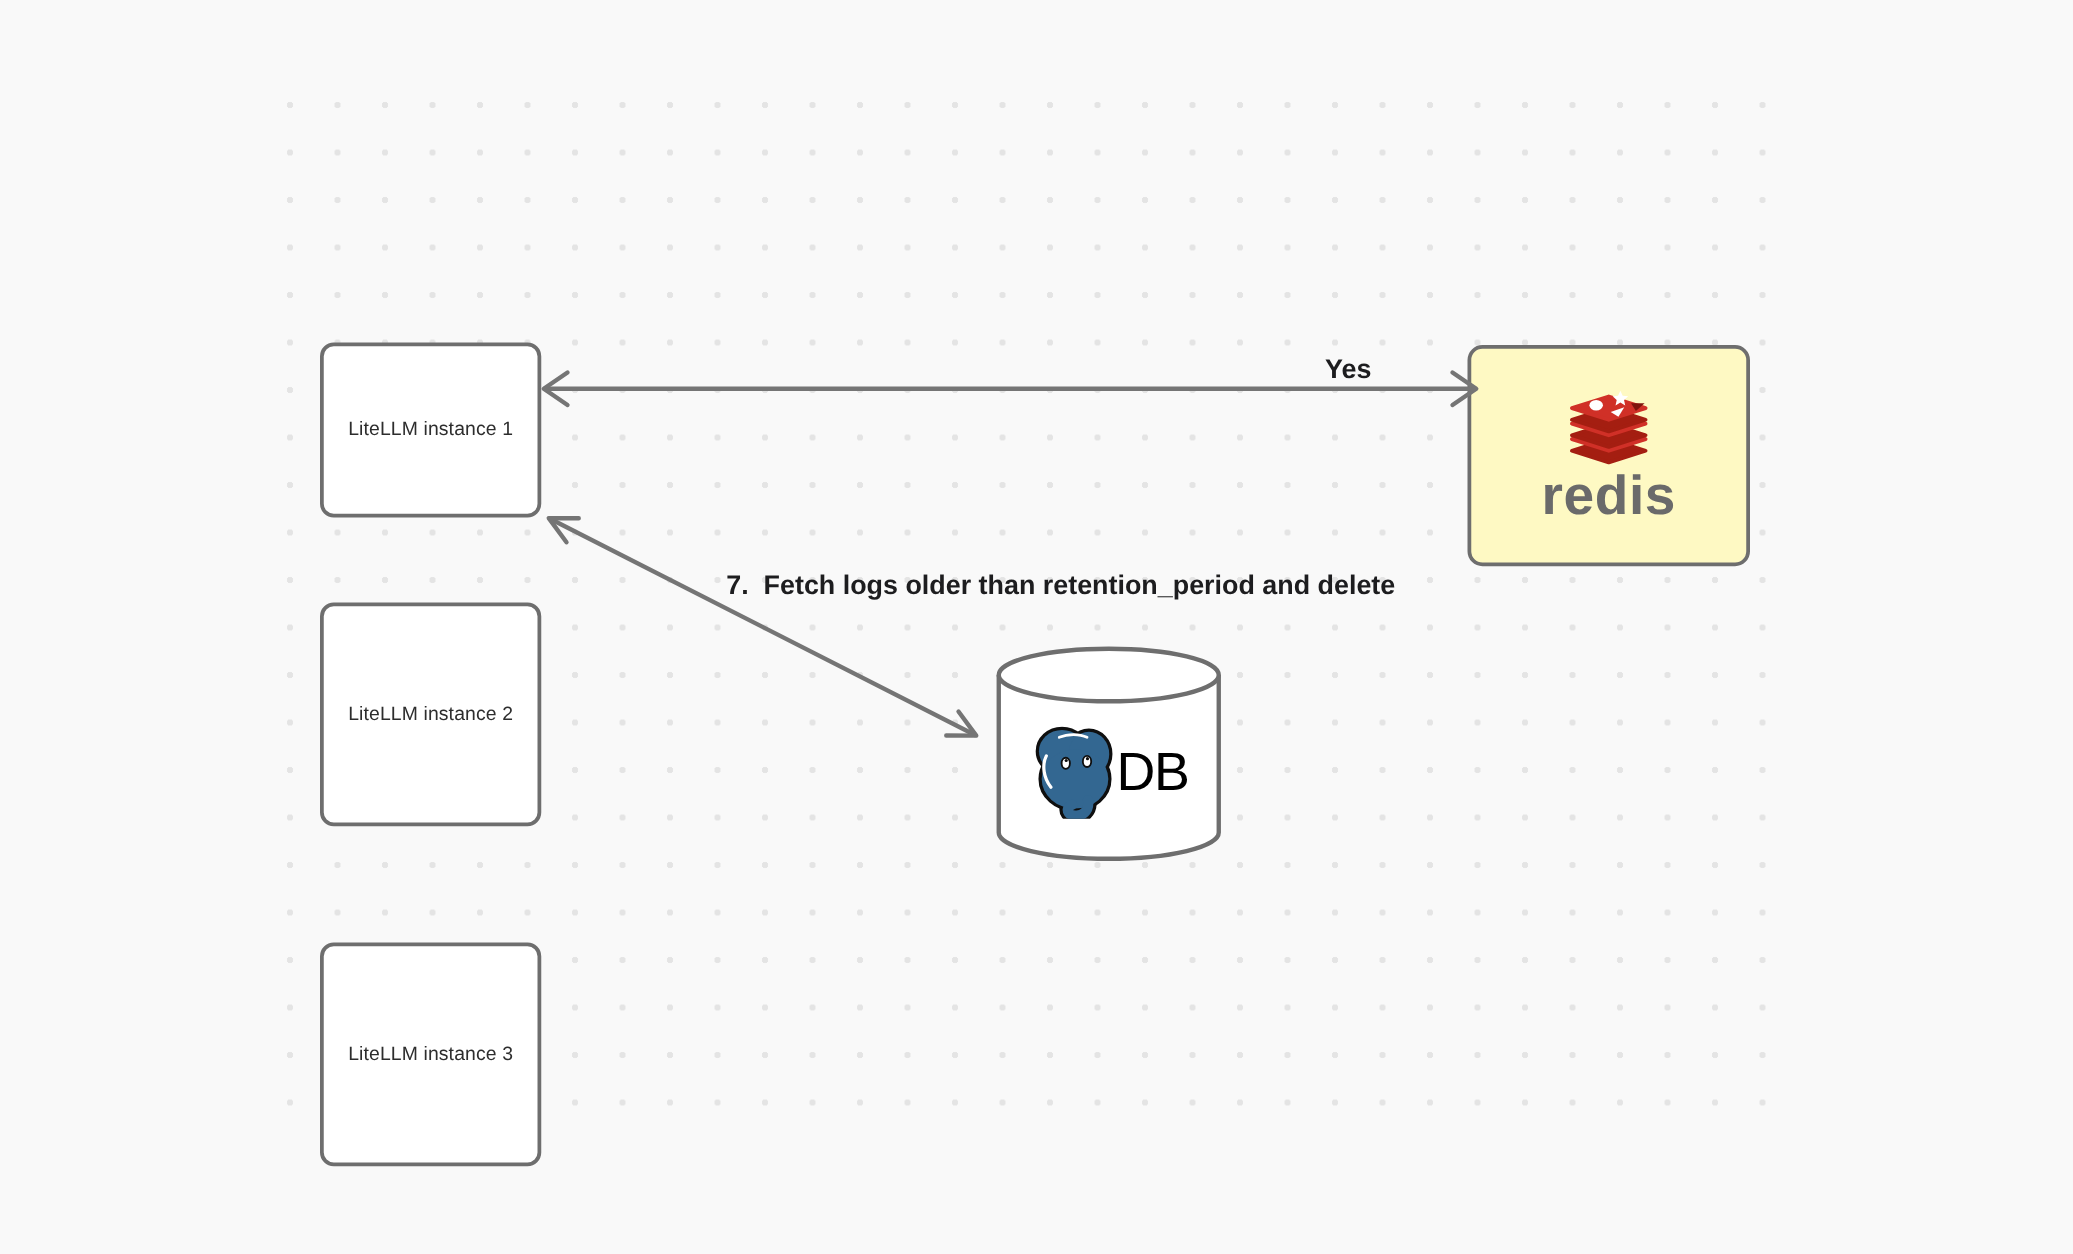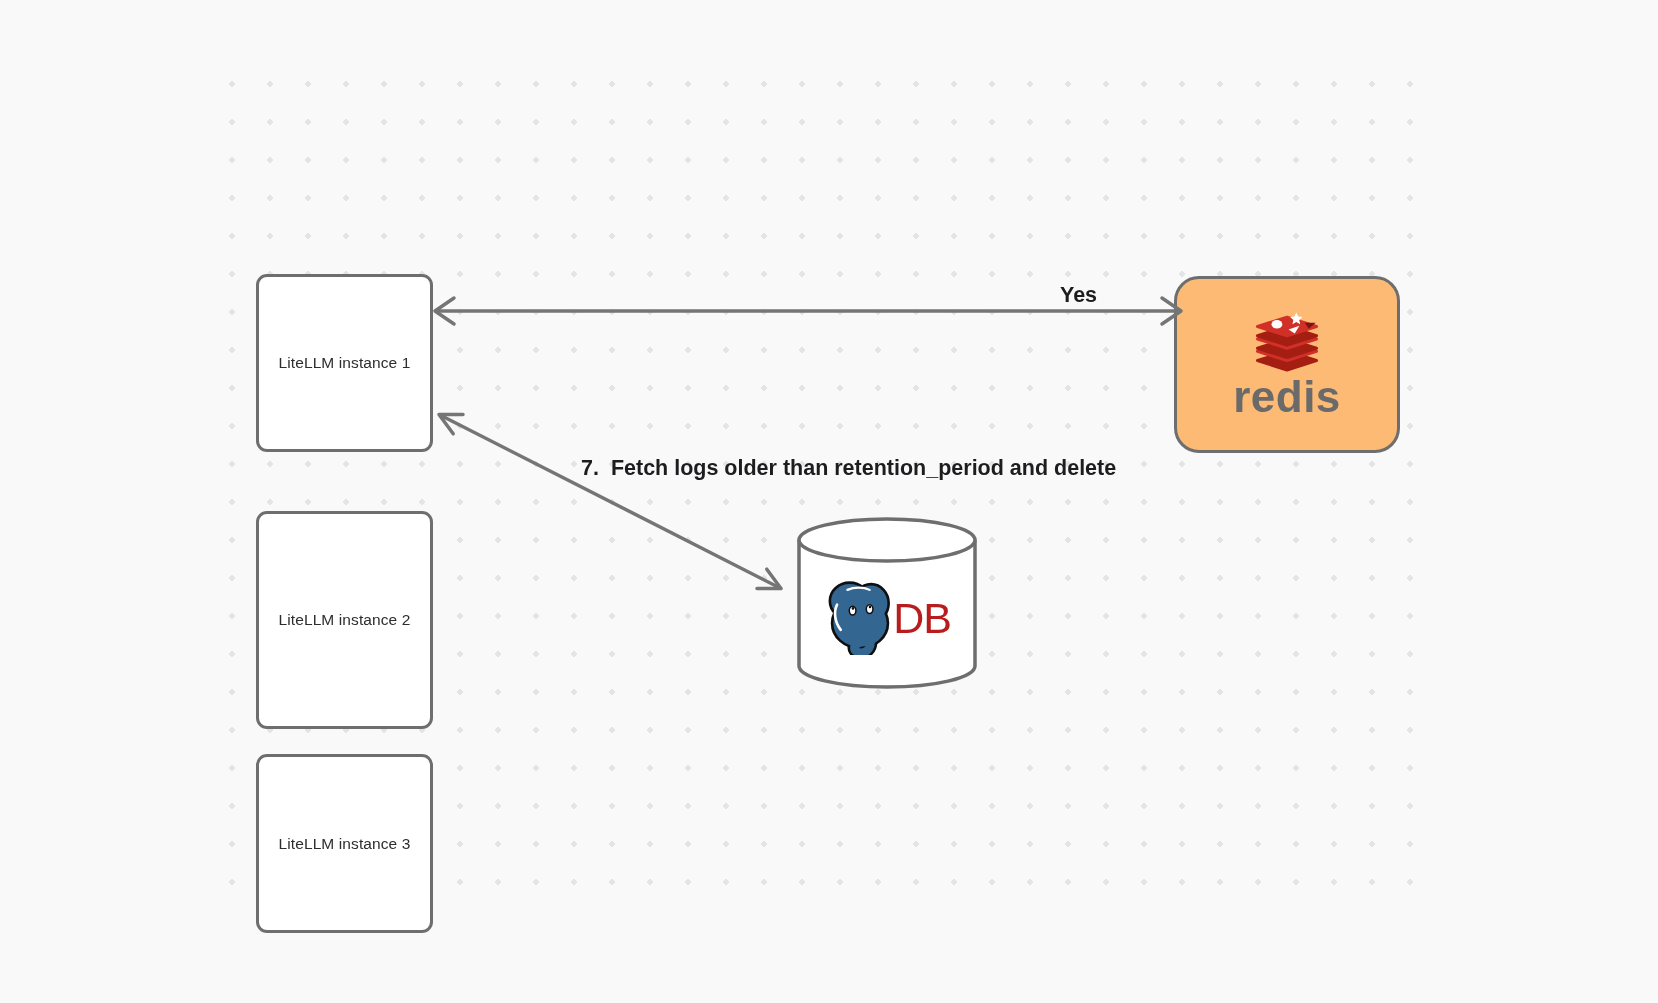--- a/index.html
+++ b/index.html
@@ -7,46 +7,46 @@
     position:relative;width:1658px;height:1003px;overflow:hidden;
     background:#f9f9f9;
     font-family:"Liberation Sans", sans-serif;
   }
   .dots{
     position:absolute;left:213px;top:65px;width:1217px;height:837px;
     background-image:radial-gradient(circle,#e4e4e4 2.7px,rgba(0,0,0,0) 2.8px);
     background-size:38px 38px;
   }
   .inst-box{
-    position:absolute;left:256px;width:177px;height:178px;
+    position:absolute;left:256px;width:177px;height:140px;
     background:#ffffff;border:3px solid #6e6e6e;border-radius:11px;
     box-sizing:border-box;display:flex;align-items:center;justify-content:center;
   }
   .inst-label{
     font-size:15.5px;color:#2d2d2d;letter-spacing:0.1px;
   }
   .redis-node{
     position:absolute;left:1174px;top:276px;width:226px;height:177px;
-    background:#fdba74;border:3px solid #6e6e6e;border-radius:25px;
+    background:#fef9c3;border:3px solid #6e6e6e;border-radius:12px;
     box-sizing:border-box;display:flex;flex-direction:column;
     align-items:center;justify-content:center;
   }
   .redis-word{
     font-size:44px;font-weight:700;color:#6a6a6a;line-height:1;
     margin-top:2px;letter-spacing:0.5px;
   }
   .db-node{
     position:absolute;left:796px;top:516px;width:182px;height:176px;
   }
   .db-content{
     position:absolute;left:0;right:0;top:62px;height:80px;
     display:flex;align-items:center;justify-content:center;
   }
   .db-label{
-    font-size:43px;color:#b91c1c;letter-spacing:-1px;line-height:1;
+    font-size:43px;color:#000000;letter-spacing:-1px;line-height:1;
   }
   .arrows{
     position:absolute;left:0;top:0;width:1658px;height:1003px;
   }
   .arrows line, .arrows polyline{
     stroke:#757575;stroke-width:3.5;fill:none;
     stroke-linecap:round;stroke-linejoin:round;
   }
   .flow-label{
     position:absolute;font-size:21.5px;font-weight:700;color:#1d1d1f;
@@ -56,21 +56,21 @@
 </head>
 <body>
 
 <div class="canvas">
 
   <div class="dots"></div>
 
   <div class="inst-box" style="top:274px">
     <span class="inst-label">LiteLLM instance 1</span>
   </div>
-  <div class="inst-box" style="top:511px;height:218px">
+  <div class="inst-box" style="top:482px;height:179px">
     <span class="inst-label">LiteLLM instance 2</span>
   </div>
   <div class="inst-box" style="top:754px;height:179px">
     <span class="inst-label">LiteLLM instance 3</span>
   </div>
 
   <div class="redis-node">
     <svg width="80" height="62" viewBox="0 0 100 80">
 
       <path d="M50 46 L88 58 L50 70 L12 58 Z" fill="#a41e11" stroke="#a41e11" stroke-width="4" stroke-linejoin="round" transform="translate(0,6)"></path>

